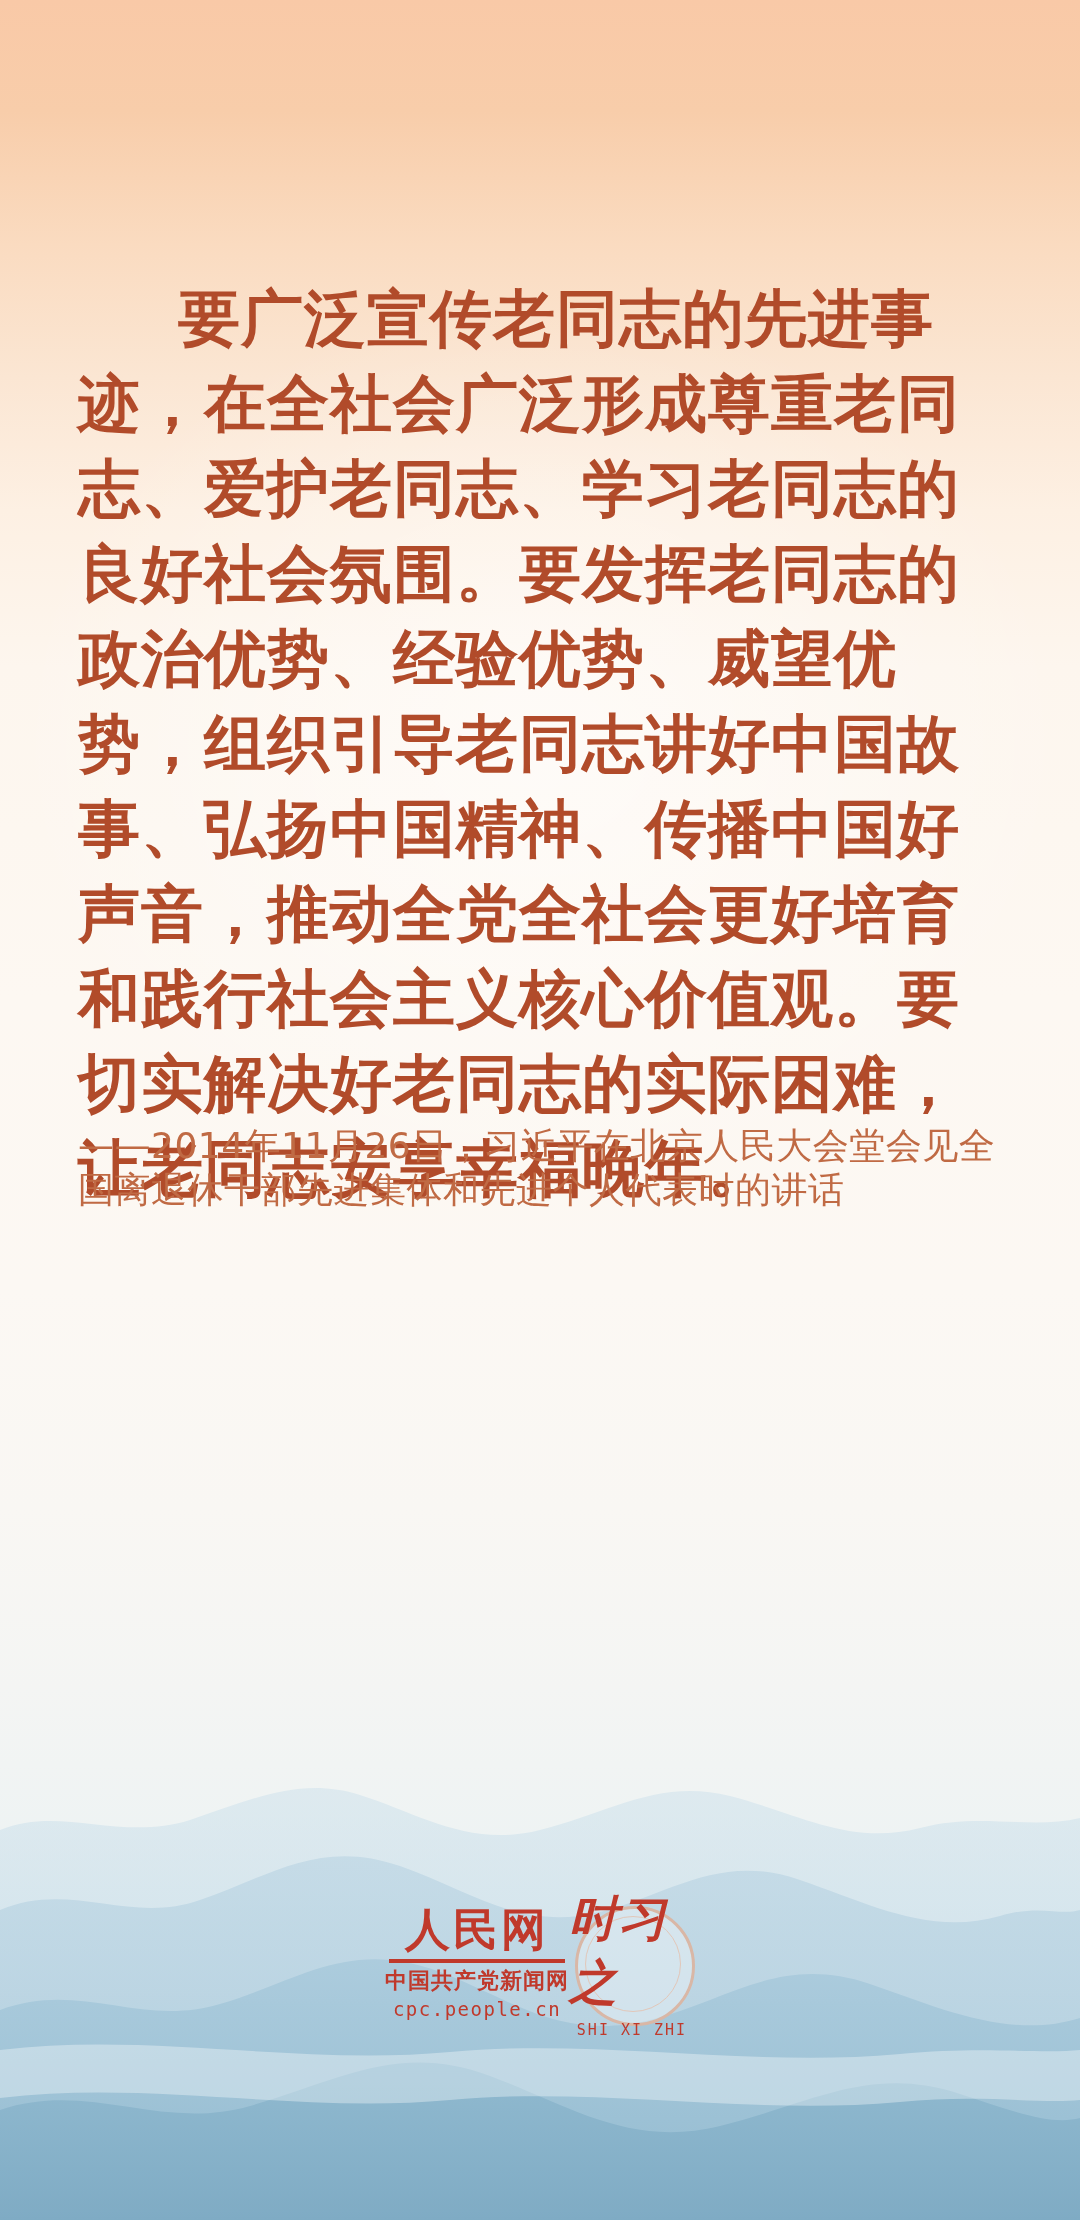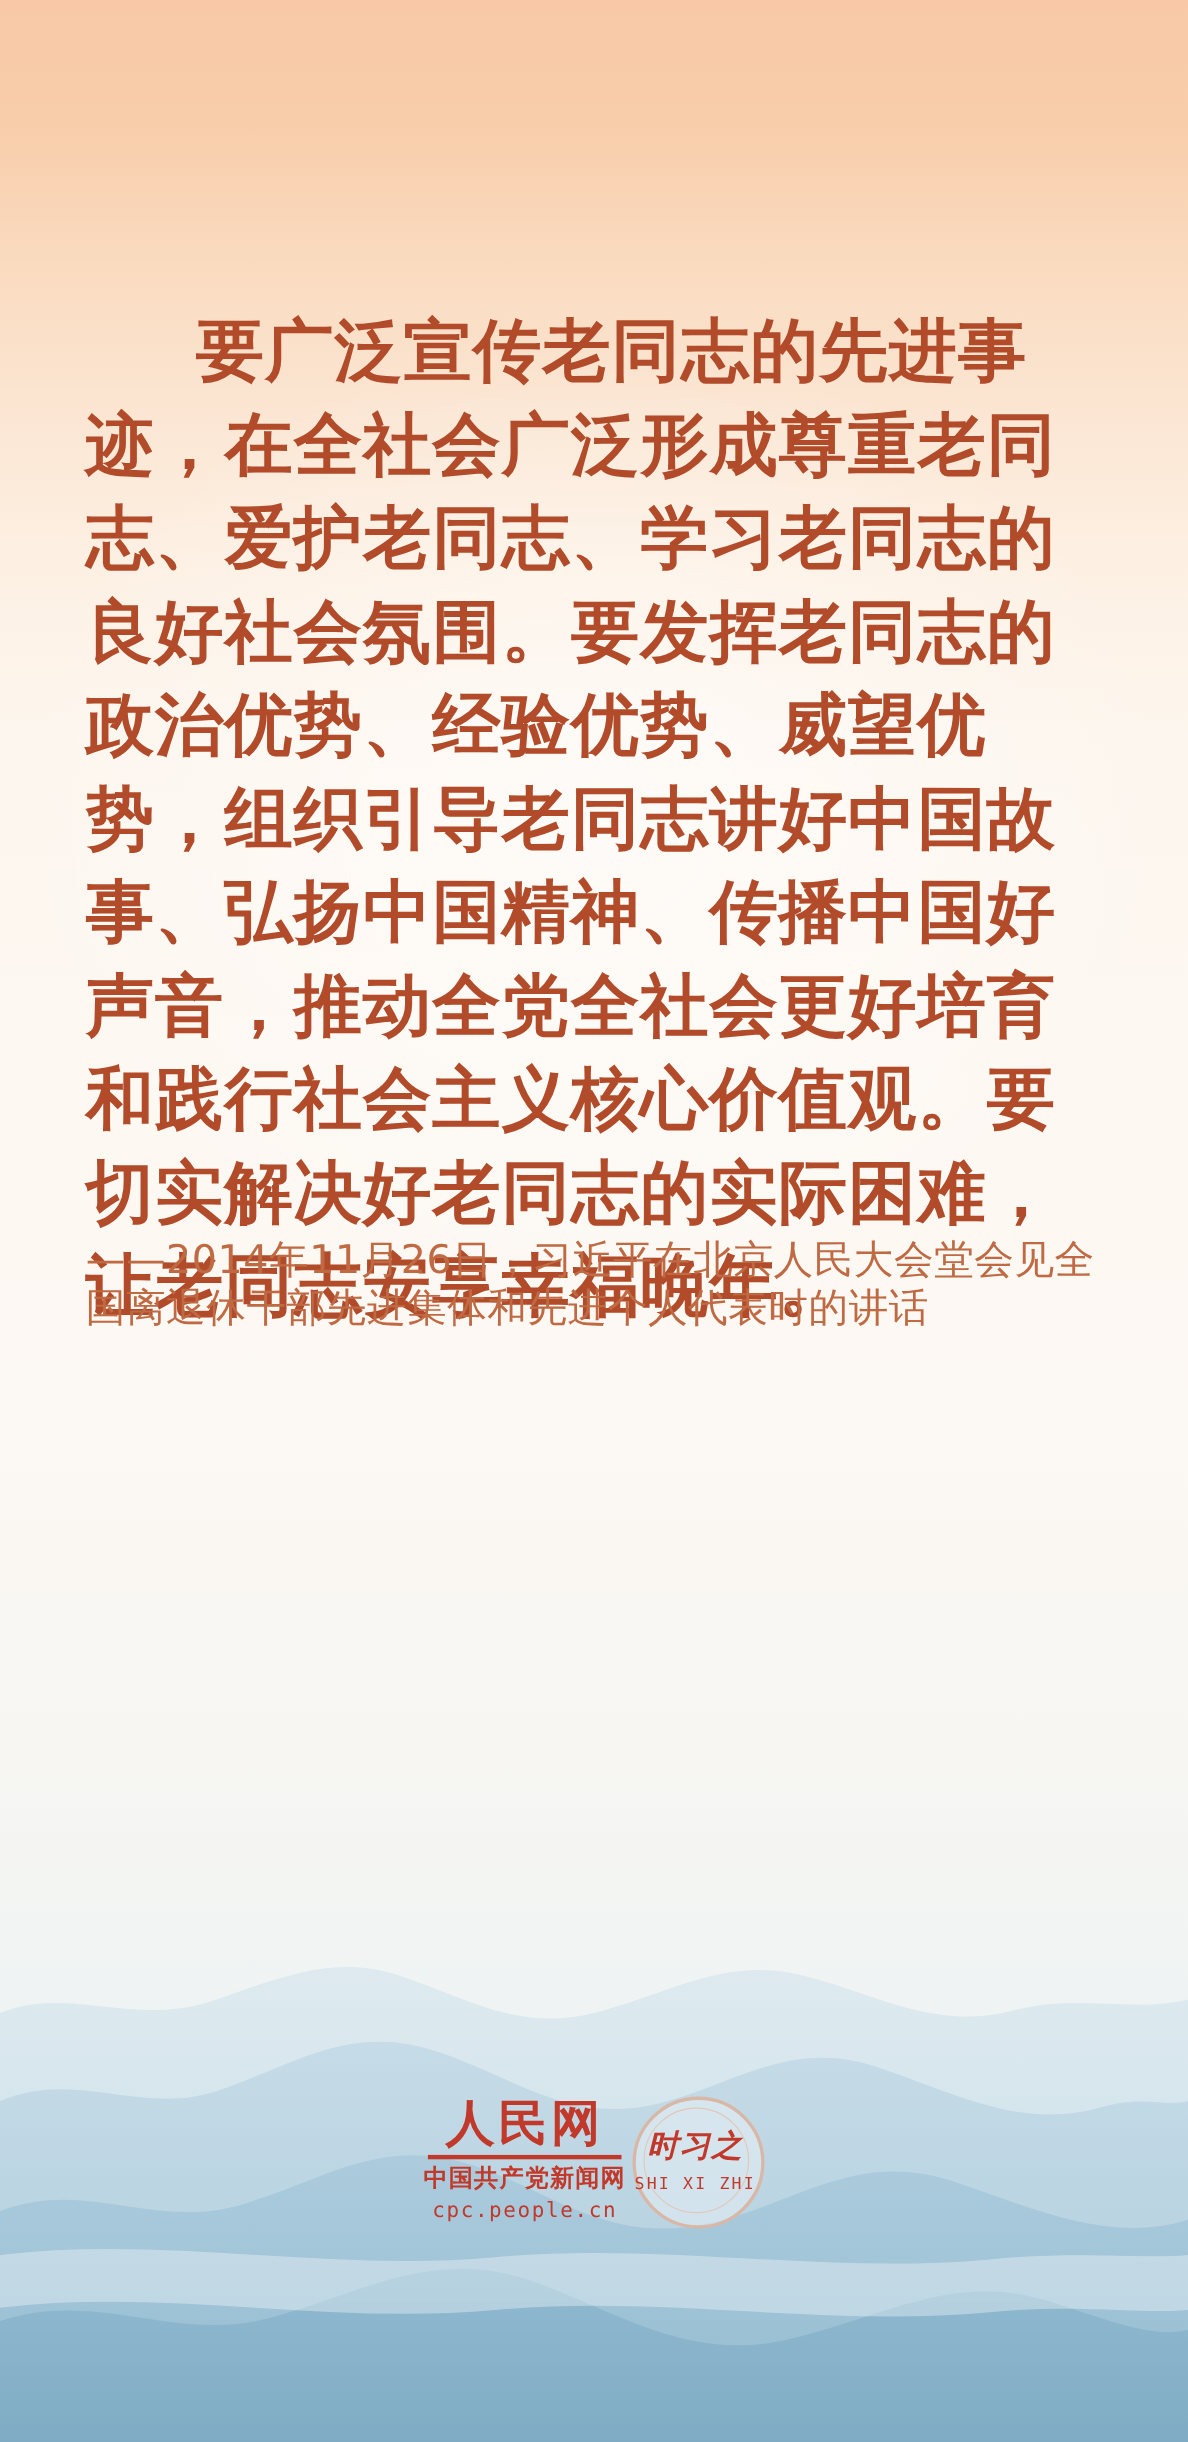--- a/index.html
+++ b/index.html
@@ -165,21 +165,21 @@
     left: 16px;
     top: 16px;
     width: 94px;
     height: 94px;
     border-radius: 50%;
     border: 1px solid #e2c7b9;
   }
   .ssz-logo .ssz-text {
     position: relative;
     font-family: "DejaVu Serif", serif;
-    font-size: 28px;
+    font-size: 48px;
     font-weight: 700;
     font-style: italic;
     color: #c0392b;
     letter-spacing: 1px;
     z-index: 2;
   }
   .ssz-logo .ssz-pinyin {
     position: relative;
     font-family: "DejaVu Sans Mono", monospace;
     font-size: 15px;

